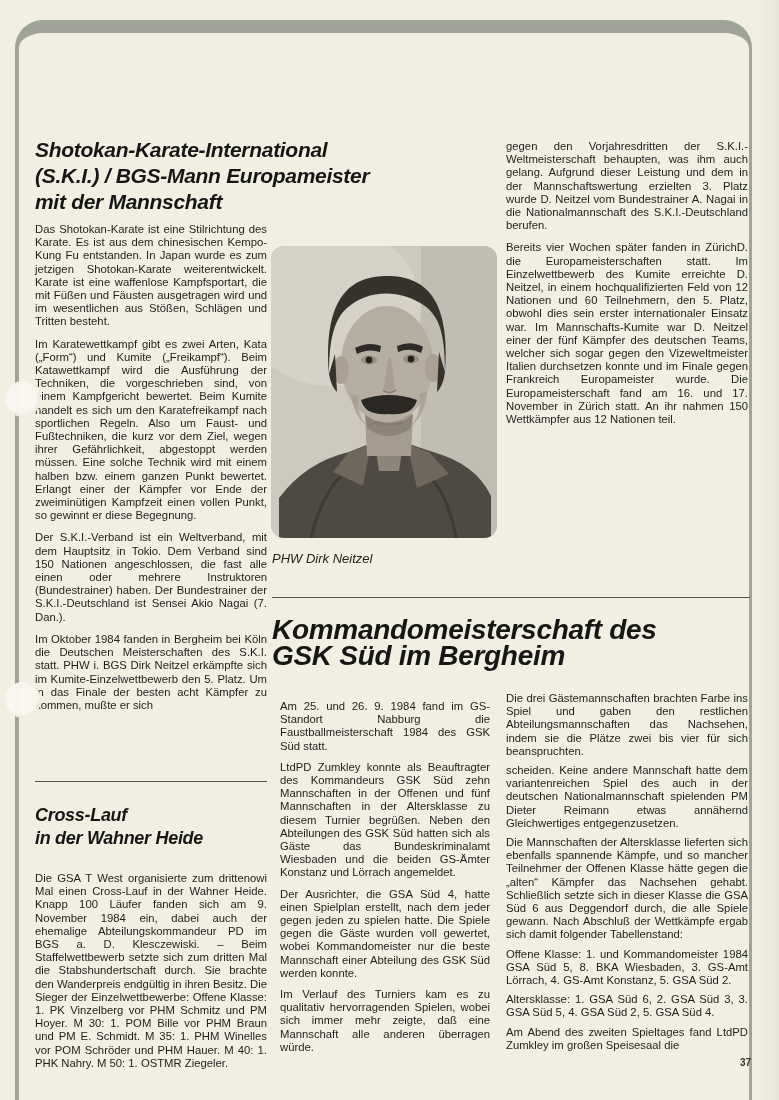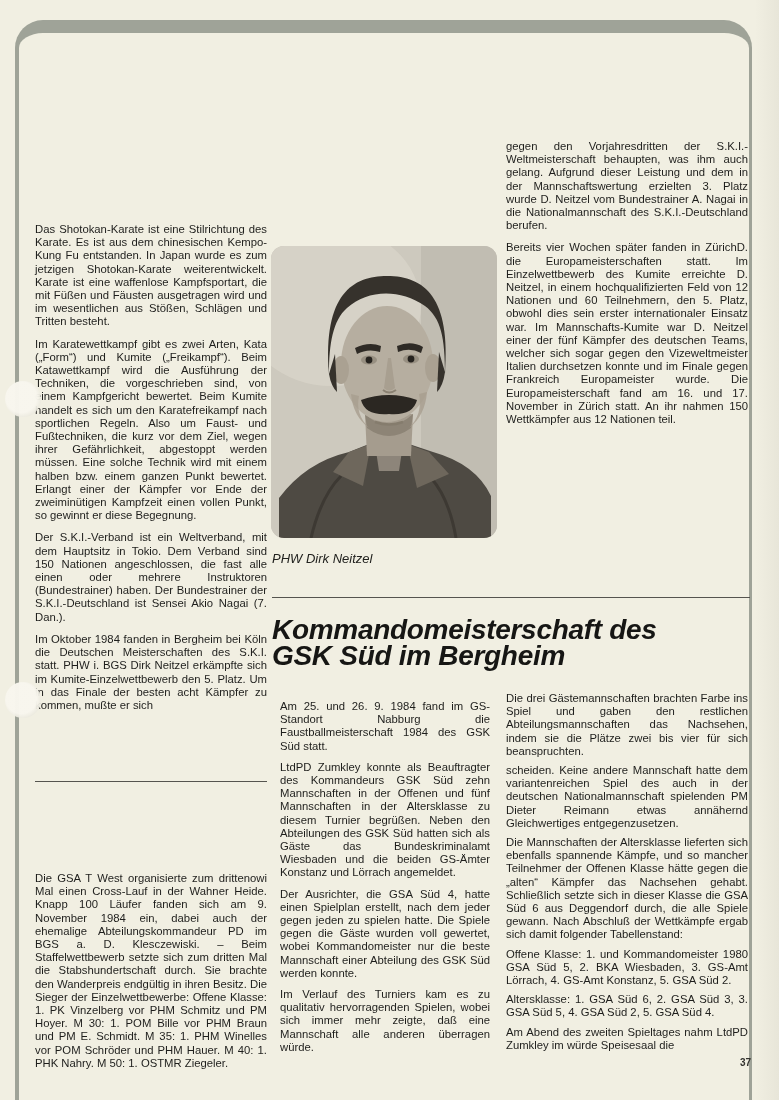--- a/index.html
+++ b/index.html
@@ -61,20 +61,25 @@
   }
 </style>
 </head>
 <body>
 
 <div class="page">
 
   <div class="frame"></div>
   <div class="edge-noise"></div>
 
+  <h1 class="headline h-a1 abs">
+    <span>Shotokan-Karate-International</span>
+    <span>(S.K.I.) / BGS-Mann Europameister</span>
+    <span>mit der Mannschaft</span>
+  </h1>
 
   <div class="col c1-a1 abs">
     <p>Das Shotokan-Karate ist eine Stilrichtung des Karate. Es ist aus dem chinesischen Kempo-Kung Fu entstanden. In Japan wurde es zum jetzigen Shotokan-Karate weiterentwickelt. Karate ist eine waffenlose Kampfsportart, die mit Füßen und Fäusten ausgetragen wird und im wesentlichen aus Stößen, Schlägen und Tritten besteht.</p>
     <p>Im Karatewettkampf gibt es zwei Arten, Kata („Form“) und Kumite („Freikampf“). Beim Katawettkampf wird die Ausführung der Techniken, die vorgeschrieben sind, von einem Kampfgericht bewertet. Beim Kumite handelt es sich um den Karatefreikampf nach sportlichen Regeln. Also um Faust- und Fußtechniken, die kurz vor dem Ziel, wegen ihrer Gefährlichkeit, abgestoppt werden müssen. Eine solche Technik wird mit einem halben bzw. einem ganzen Punkt bewertet. Erlangt einer der Kämpfer vor Ende der zweiminütigen Kampfzeit einen vollen Punkt, so gewinnt er diese Begegnung.</p>
     <p>Der S.K.I.-Verband ist ein Weltverband, mit dem Hauptsitz in Tokio. Dem Verband sind 150 Nationen angeschlossen, die fast alle einen oder mehrere Instruktoren (Bundestrainer) haben. Der Bundestrainer der S.K.I.-Deutschland ist Sensei Akio Nagai (7. Dan.).</p>
     <p>Im Oktober 1984 fanden in Bergheim bei Köln die Deutschen Meisterschaften des S.K.I. statt. PHW i. BGS Dirk Neitzel erkämpfte sich im Kumite-Einzelwettbewerb den 5. Platz. Um in das Finale der besten acht Kämpfer zu kommen, mußte er sich</p>
   </div>
 
   <div class="col c3-a1 abs">
     <p>gegen den Vorjahresdritten der S.K.I.-Weltmeisterschaft behaupten, was ihm auch gelang. Aufgrund dieser Leistung und dem in der Mannschaftswertung erzielten 3. Platz wurde D. Neitzel vom Bundestrainer A. Nagai in die Nationalmannschaft des S.K.I.-Deutschland berufen.</p>
@@ -144,25 +149,29 @@
     <p>Am 25. und 26. 9. 1984 fand im GS-Standort Nabburg die Faustballmeisterschaft 1984 des GSK Süd statt.</p>
     <p>LtdPD Zumkley konnte als Beauftragter des Kommandeurs GSK Süd zehn Mannschaften in der Offenen und fünf Mannschaften in der Altersklasse zu diesem Turnier begrüßen. Neben den Abteilungen des GSK Süd hatten sich als Gäste das Bundeskriminalamt Wiesbaden und die beiden GS-Ämter Konstanz und Lörrach angemeldet.</p>
     <p>Der Ausrichter, die GSA Süd 4, hatte einen Spielplan erstellt, nach dem jeder gegen jeden zu spielen hatte. Die Spiele gegen die Gäste wurden voll gewertet, wobei Kommandomeister nur die beste Mannschaft einer Abteilung des GSK Süd werden konnte.</p>
     <p>Im Verlauf des Turniers kam es zu qualitativ hervorragenden Spielen, wobei sich immer mehr zeigte, daß eine Mannschaft alle anderen überragen würde.</p>
   </div>
 
   <div class="col c3-a2 abs">
     <p>Die drei Gästemannschaften brachten Farbe ins Spiel und gaben den restlichen Abteilungsmannschaften das Nachsehen, indem sie die Plätze zwei bis vier für sich beanspruchten.</p>
     <p>scheiden. Keine andere Mannschaft hatte dem variantenreichen Spiel des auch in der deutschen Nationalmannschaft spielenden PM Dieter Reimann etwas annähernd Gleichwertiges entgegenzusetzen.</p>
     <p>Die Mannschaften der Altersklasse lieferten sich ebenfalls spannende Kämpfe, und so mancher Teilnehmer der Offenen Klasse hätte gegen die „alten“ Kämpfer das Nachsehen gehabt. Schließlich setzte sich in dieser Klasse die GSA Süd 6 aus Deggendorf durch, die alle Spiele gewann. Nach Abschluß der Wettkämpfe ergab sich damit folgender Tabellenstand:</p>
-    <p>Offene Klasse: 1. und Kommandomeister 1980 GSA Süd 5, 2. BKA Wiesbaden, 3. GS-Amt Lörrach, 4. GS-Amt Konstanz, 5. GSA Süd 2.</p>
+    <p>Offene Klasse: 1. und Kommandomeister 1984 GSA Süd 5, 8. BKA Wiesbaden, 3. GS-Amt Lörrach, 4. GS-Amt Konstanz, 5. GSA Süd 2.</p>
     <p>Altersklasse: 1. GSA Süd 6, 2. GSA Süd 3, 3. GSA Süd 5, 4. GSA Süd 2, 5. GSA Süd 4.</p>
-    <p>Am Abend des zweiten Spieltages nahm LtdPD Zumkley im würde Speisesaal die</p>
+    <p>Am Abend des zweiten Spieltages fand LtdPD Zumkley im großen Speisesaal die</p>
   </div>
 
+  <h2 class="headline h-a3 abs">
+    <span>Cross-Lauf</span>
+    <span>in der Wahner Heide</span>
+  </h2>
   <div class="col c1-a3 abs">
     <p>
       <span class="signoff">owi</span>
       <span>Die GSA T West organisierte zum dritten Mal einen Cross-Lauf in der Wahner Heide. Knapp 100 Läufer fanden sich am 9. November 1984 ein, dabei auch der ehemalige Abteilungskommandeur PD im BGS a. D. Klesczewiski. – Beim Staffelwettbewerb setzte sich zum dritten Mal die Stabshundertschaft durch. Sie brachte den Wanderpreis endgültig in ihren Besitz. Die Sieger der Einzelwettbewerbe: Offene Klasse: 1. PK Vinzelberg vor PHM Schmitz und PM Hoyer. M 30: 1. POM Bille vor PHM Braun und PM E. Schmidt. M 35: 1. PHM Winelles vor POM Schröder und PHM Hauer. M 40: 1. PHK Nahry. M 50: 1. OSTMR Ziegeler.</span>
     </p>
   </div>
 
   <div class="punch punch1"></div>
   <div class="punch punch2"></div>
 

